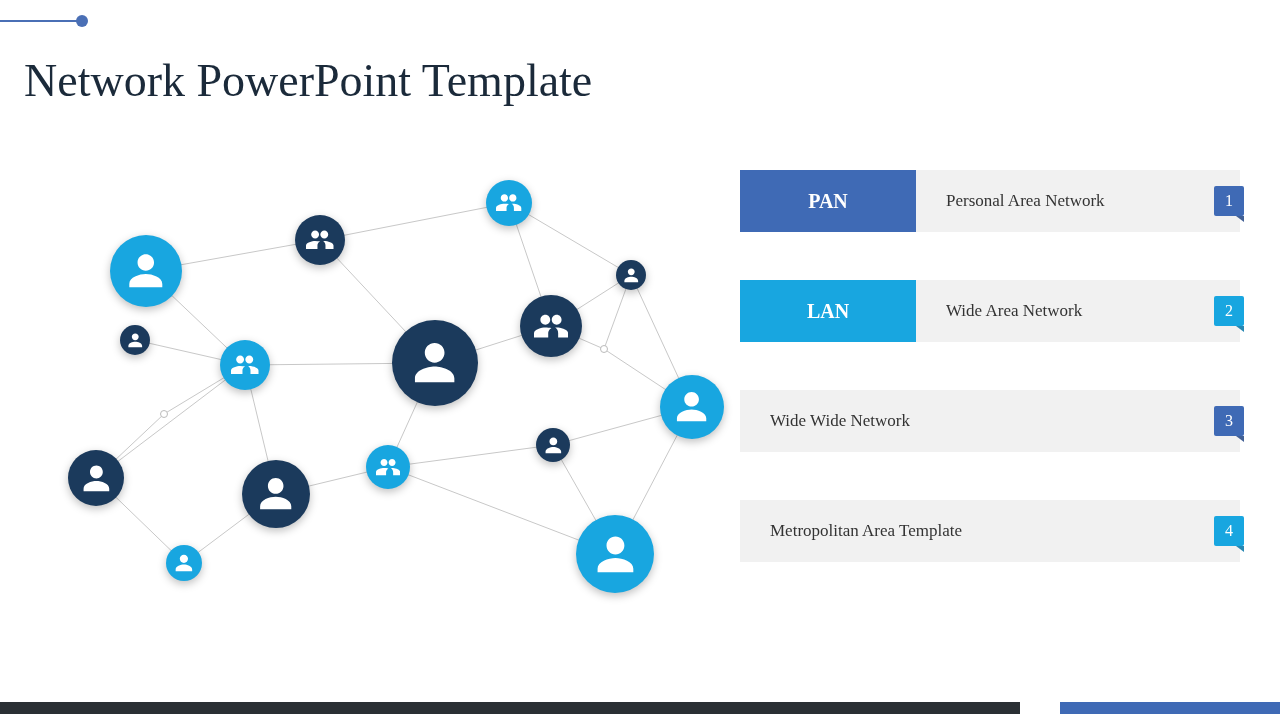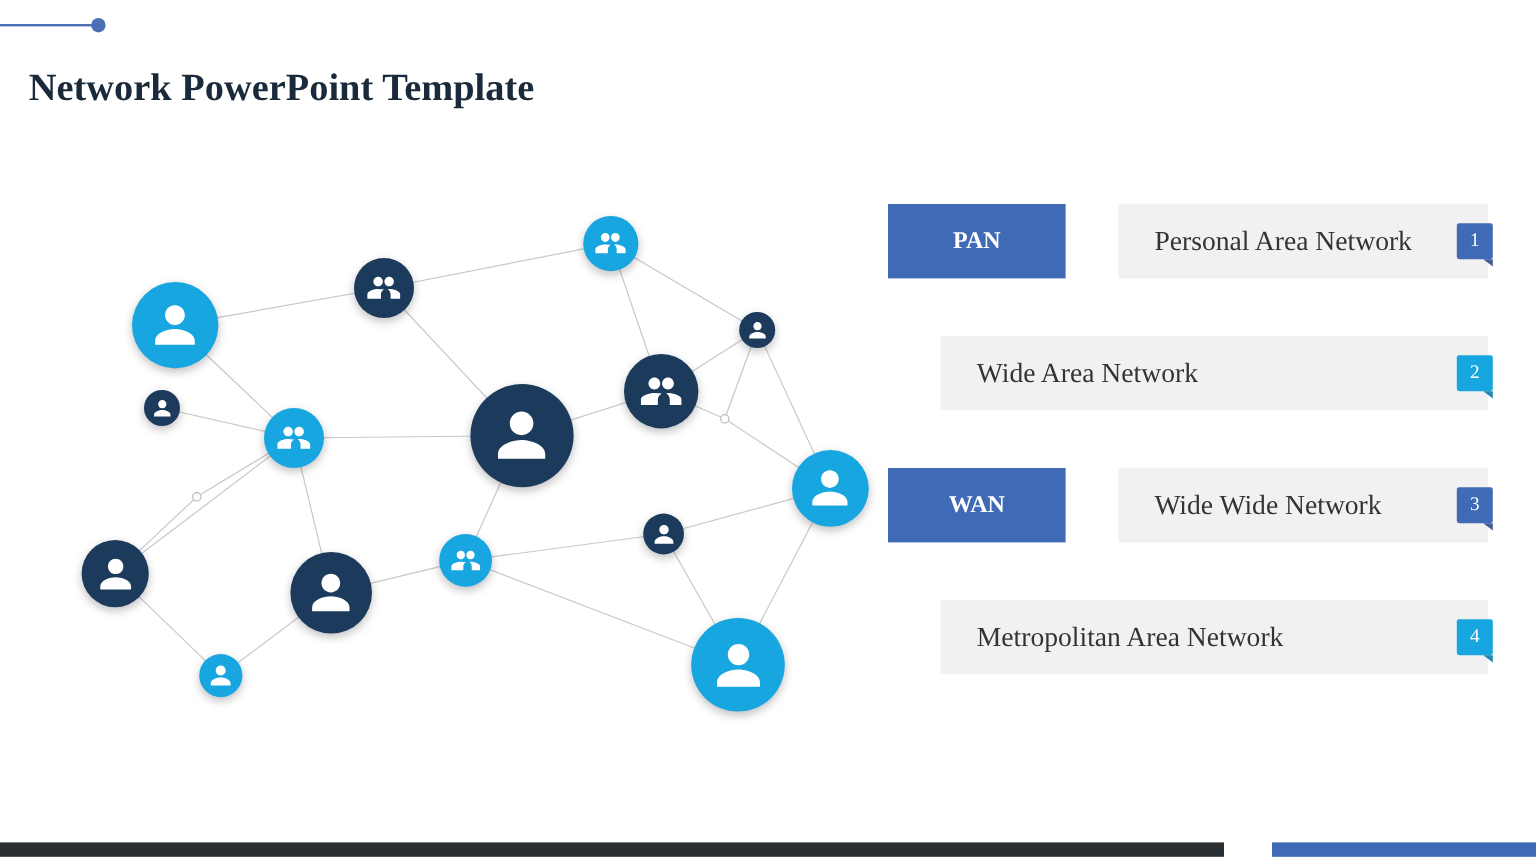--- a/index.html
+++ b/index.html
@@ -3,27 +3,27 @@
 <meta charset="utf-8">
 <style>
   * { box-sizing: border-box; margin: 0; padding: 0; }
   html, body { width: 1280px; height: 720px; font-family: Georgia, 'Times New Roman', serif; background: #fff; overflow: hidden; }
   .slide { position: relative; width: 1280px; height: 720px; }
 
   
   .accent-line { position: absolute; top: 20px; left: 0; width: 80px; height: 2px; background: #4a6fb5; }
   .accent-dot  { position: absolute; top: 15px; left: 76px; width: 12px; height: 12px; border-radius: 50%; background: #4a6fb5; }
 
-  .title { position: absolute; top: 54px; left: 24px; font-size: 32px; color: #1b2a3a; font-weight: 700; }
+  .title { position: absolute; top: 54px; left: 24px; font-size: 46px; color: #1b2a3a; font-weight: 400; }
 
   
   .rows { position: absolute; top: 170px; left: 740px; width: 500px; }
   .row  { position: relative; height: 62px; margin-bottom: 48px; display: flex; align-items: stretch; }
-  .row .badge { width: 148px; display: flex; align-items: center; justify-content: center; color: #fff; font-weight: bold; font-size: 20px; font-family: Georgia, serif; text-align: right; }
-  .row .body  { flex: 1; background: #f1f1f1; display: flex; align-items: center; padding-left: 30px; font-size: 23px; color: #333; margin-left: 44px; }
+  .row .badge { width: 176px; display: flex; align-items: center; justify-content: center; color: #fff; font-weight: bold; font-size: 20px; font-family: Georgia, serif; text-align: right; }
+  .row .body  { flex: 1; background: #f1f1f1; display: flex; align-items: center; padding-left: 30px; font-size: 17px; color: #333; }
   .row .num   { position: absolute; right: -4px; top: 16px; width: 30px; height: 30px; color: #fff; display: flex; align-items: center; justify-content: center; font-size: 16px; border-radius: 2px; }
   .row .num::after { content: ""; position: absolute; bottom: -6px; right: 0; width: 0; height: 0; border-left: 8px solid transparent; border-top: 6px solid currentColor; opacity: .9; }
   .c-blue  { background: #3f6ab5; }
   .c-cyan  { background: #18a6e0; }
   .num.c-blue::after { color: #2d4f8a; }
   .num.c-cyan::after { color: #107bab; }
 
   
   .graph { position: absolute; top: 150px; left: 20px; width: 700px; height: 460px; }
   .graph svg.lines { position: absolute; inset: 0; width: 100%; height: 100%; }
@@ -46,30 +46,30 @@
 
   <h1 class="title">Network PowerPoint Template</h1>
 
   <div class="rows">
     <div class="row">
       <div class="badge c-blue">PAN</div>
       <div class="body">Personal Area Network</div>
       <div class="num c-blue">1</div>
     </div>
     <div class="row">
+      <div class="badge c-cyan">LAN</div>
       <div class="body">Wide Area Network</div>
       <div class="num c-cyan">2</div>
     </div>
     <div class="row">
-      <div class="badge c-blue">WAN</div>
       <div class="body">Wide Wide Network</div>
       <div class="num c-blue">3</div>
     </div>
     <div class="row">
-      <div class="body">Metropolitan Area Network</div>
+      <div class="body">Metropolitan Area Template</div>
       <div class="num c-cyan">4</div>
     </div>
   </div>
 
   <div class="graph">
     <svg class="lines">
         <line x1="126" y1="121" x2="300" y2="90" stroke="#c8c8c8" stroke-width="1"></line>
         <line x1="300" y1="90" x2="489" y2="53" stroke="#c8c8c8" stroke-width="1"></line>
         <line x1="489" y1="53" x2="611" y2="125" stroke="#c8c8c8" stroke-width="1"></line>
         <line x1="489" y1="53" x2="531" y2="176" stroke="#c8c8c8" stroke-width="1"></line>

